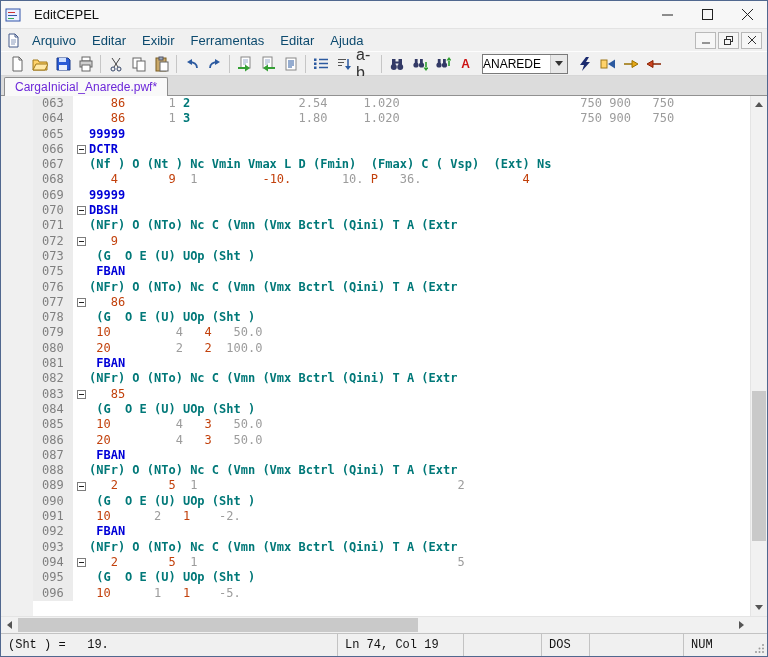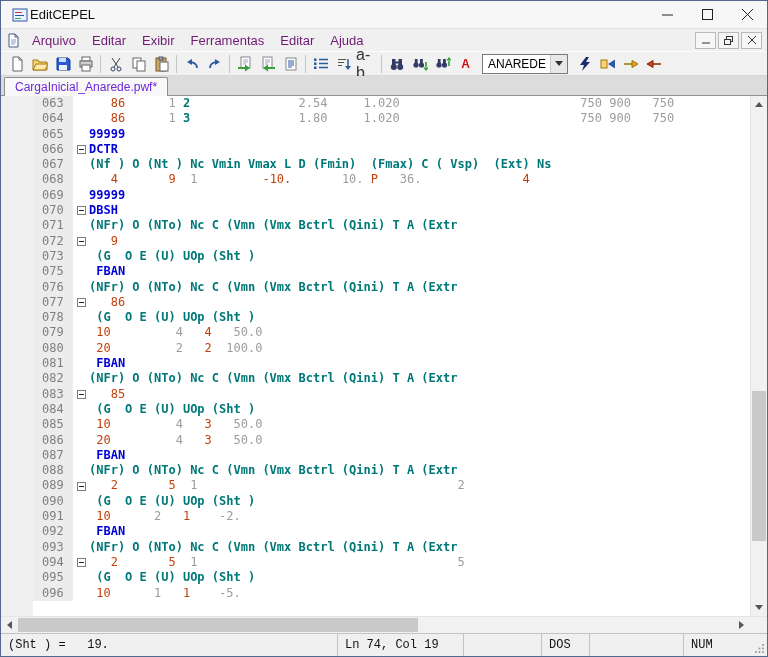--- a/index.html
+++ b/index.html
@@ -1,37 +1,37 @@
 <!DOCTYPE html>
 <html><head>
 <meta charset="utf-8">
 <style>
   * { box-sizing: border-box; margin: 0; padding: 0; }
   html,body { width:768px; height:657px; overflow:hidden; font-family:"Liberation Sans",sans-serif; background:#fff; }
   .window { width:768px; height:657px; display:flex; flex-direction:column; border:1px solid #51688f; background:#f0f0f0; }
 
   
-  .titlebar { height:28px; flex:none; display:flex; align-items:center; background:#f7f7f7; padding-left:11px; gap:2px; border-bottom:1px solid #e3e3e3;}
+  .titlebar { height:28px; flex:none; display:flex; align-items:center; background:#f7f7f7; padding-left:4px; gap:13px; border-bottom:1px solid #e3e3e3;}
   .title { font-size:13px; color:#111; }
   .winbtns { margin-left:auto; display:flex; height:100%; }
   .wbtn { width:40px; height:100%; display:flex; align-items:center; justify-content:center; }
 
   
   .menubar { height:22px; flex:none; display:flex; align-items:center; background:#f0f0f0; font-size:13px; padding-left:5px; }
-  .menuitem { padding:2px 8px; color:#701a75; }
+  .menuitem { padding:2px 8px; color:#0c4a6e; }
   .mdibtns { margin-left:auto; display:flex; gap:2px; padding-right:5px; }
   .mdibtn { width:21px; height:17px; border:1px solid #b9b9b9; background:#f6f6f6; display:flex; align-items:center; justify-content:center; }
 
   
   .toolbar { height:25px; flex:none; display:flex; align-items:center; background:#f1f1f1; border-top:1px solid #fdfdfd; border-bottom:1px solid #d7d7d7; padding:0 4px; }
   .tbtn { width:23px; height:22px; flex:none; display:flex; align-items:center; justify-content:center; border:1px solid transparent; }
   .tsep { width:1px; height:18px; background:#c6c6c6; margin:0 3px; flex:none; }
   .txticon { font-size:16px; font-weight:normal; color:#333; }
   .redA { color:#cc1111; font-size:12px; font-weight:bold; }
-  .combo { width:86px; height:20px; border:1px solid #7a7a7a; background:#fff; display:flex; align-items:center; font-size:12px; padding-left:5px; margin:0 5px; }
+  .combo { width:86px; height:20px; border:1px solid #7a7a7a; background:#fff; display:flex; align-items:center; font-size:12px; margin:0 5px; }
   .combo-arrow { margin-left:auto; width:17px; height:18px; display:flex; align-items:center; justify-content:center; background:#e8e8e8; border-left:1px solid #c9c9c9; }
   .tri-down { width:0; height:0; border:4px solid transparent; border-top:5px solid #333; margin-top:4px; }
   .tri-up-s { width:0; height:0; border:4px solid transparent; border-bottom:5px solid #555; margin-bottom:4px; }
   .tri-down-s { width:0; height:0; border:4px solid transparent; border-top:5px solid #555; margin-top:4px; }
   .tri-left-s { width:0; height:0; border:4px solid transparent; border-right:5px solid #555; margin-right:4px; }
   .tri-right-s { width:0; height:0; border:4px solid transparent; border-left:5px solid #555; margin-left:4px; }
 
   
   .tabbar { height:20px; flex:none; background:#dcdcdc; display:flex; align-items:flex-end; padding-left:3px; border-bottom:1px solid #919191; }
   .tab { background:#f9f9f9; border:1px solid #8f8f8f; border-bottom:none; height:19px; padding:2px 10px 0 10px; font-size:12px; border-radius:2px 2px 0 0; color:#6d28d9; margin-bottom:-1px; }

